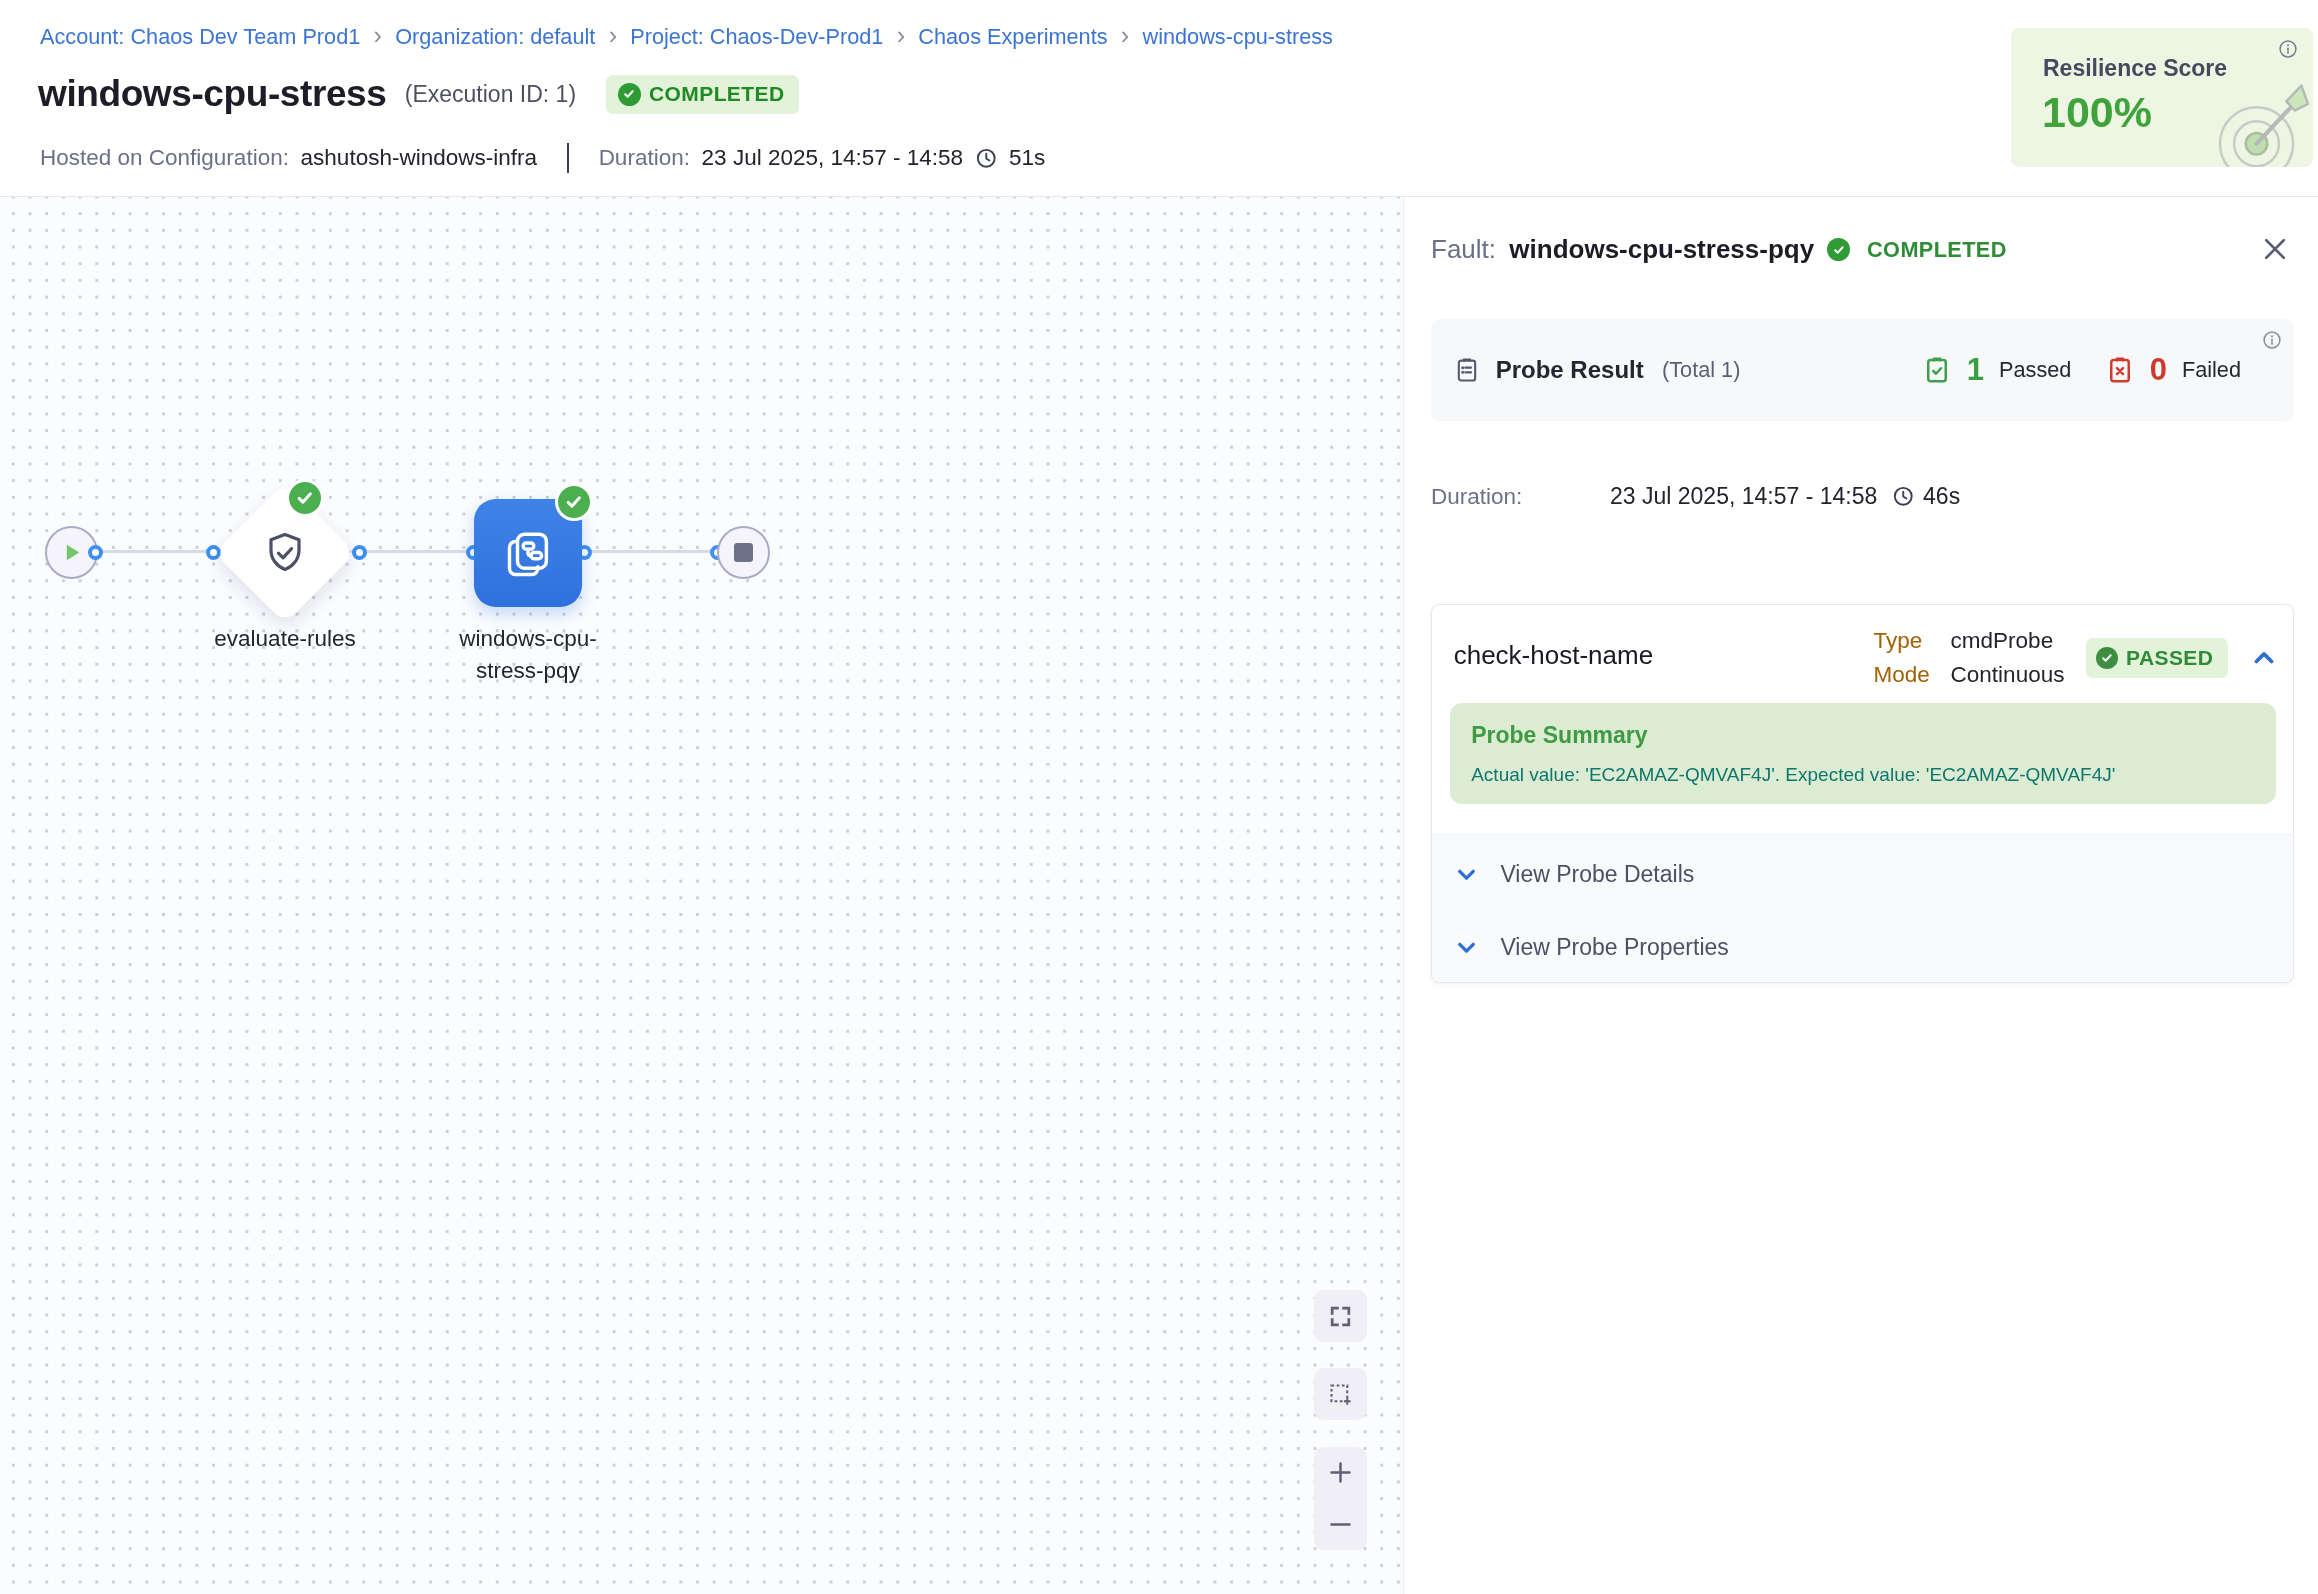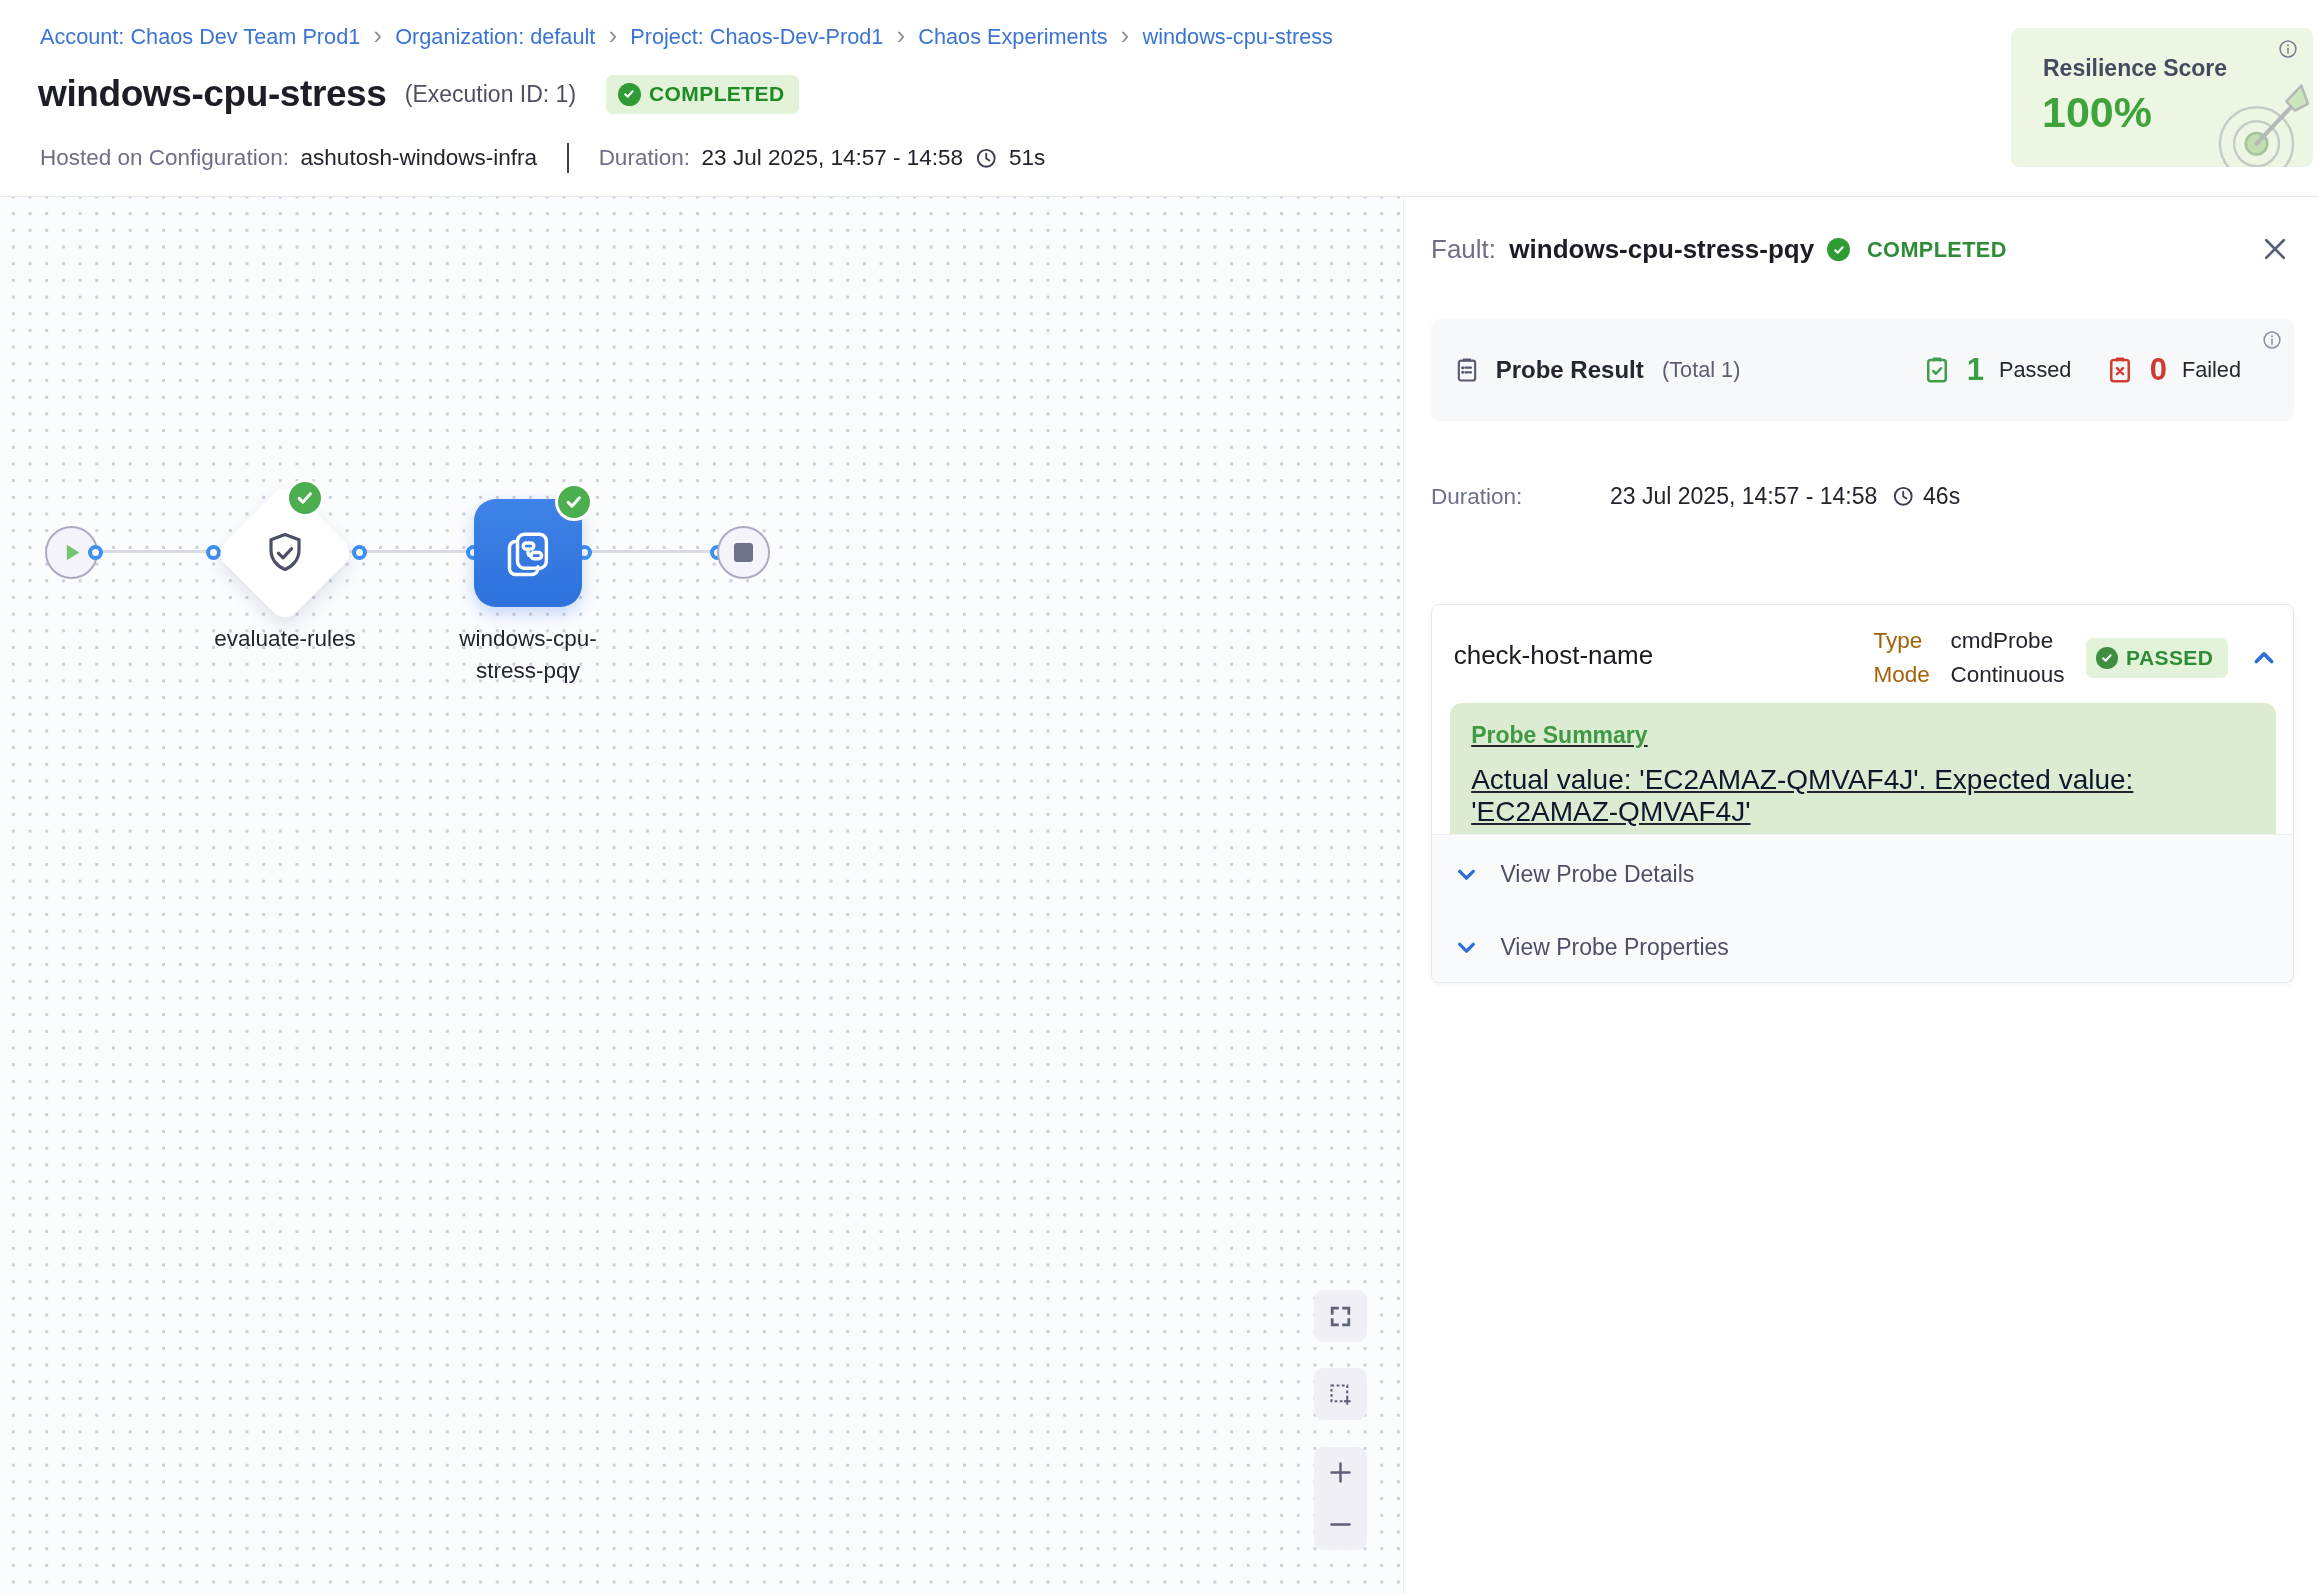--- a/index.html
+++ b/index.html
@@ -122,23 +122,23 @@
   .typemode { display:flex; flex-direction:column; gap:8.3px; }
   .tm-row { display:flex; font-size:22.5px; }
   .tm-label { color:#a16207; width:77px; }
   .tm-value { color:#23242e; }
   .passed-badge { display:inline-flex; align-items:center; gap:8.3px; background:#e3f3da;
     border-radius:6.7px; padding:8.3px 15px 8.3px 10px; font-size:21px; font-weight:700;
     color:#2e8b36; letter-spacing:0.4px; }
   .chev-btn { width:28px; height:28px; cursor:pointer; }
   .chev-btn svg { width:100%; height:100%; }
   .probe-summary { margin:15px 16.7px 0 17.5px; background:#dcecd3; border-radius:12px;
-    padding:18.3px 21.7px;text-decoration:underline; }
+    padding:18.3px 21.7px; }
   .summary-title { font-size:23px; font-weight:600; color:#3f9a44; }
-  .summary-text { font-size:28px; color:#0f172a; margin-top:15px; }
+  .summary-text { font-size:19px; color:#0f766e; margin-top:15px; }
   .probe-card-footer { position:absolute; left:0; right:0; bottom:0; height:148px;
     background:#f9fafc; border-top:0.8px solid #edf0f4; border-radius:0 0 8.3px 8.3px;
     padding:0 0 0 21.7px; display:flex; flex-direction:column; }
   .view-row { height:68px; display:flex; align-items:center; gap:21.7px; cursor:pointer;
     margin-top:5px; }
   .view-row-label { font-size:23px; color:#4b5064; }
 </style>
 </head>
 <body>
 

